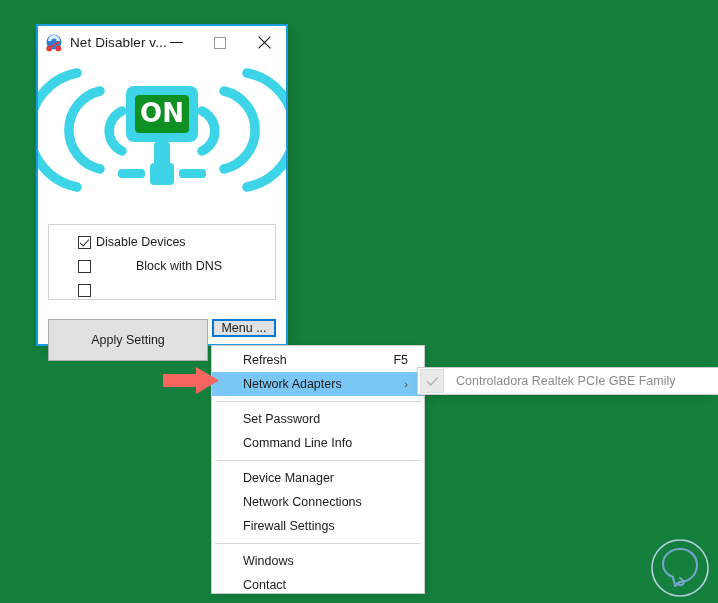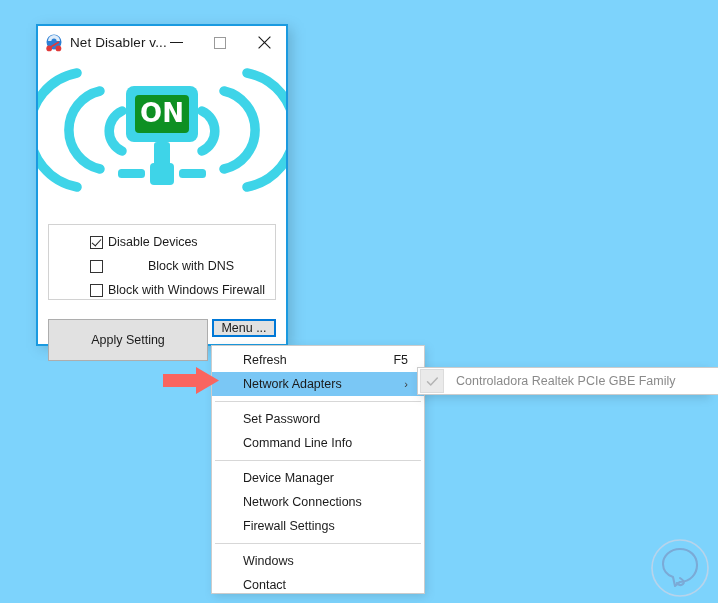--- a/index.html
+++ b/index.html
@@ -3,21 +3,21 @@
 <meta charset="utf-8">
 <style>
   * { box-sizing: border-box; }
   html, body {
     margin: 0; padding: 0;
     width: 718px; height: 603px;
     background: #ffffff;
     font-family: "Liberation Sans", sans-serif;
     overflow: hidden;
   }
-  #root { position: relative; width: 718px; height: 603px; background: #7dd3fc; text-decoration: underline; }
+  #root { position: relative; width: 718px; height: 603px; background: #15803d; text-decoration: underline; }
 
   
   .win-shadow {
     position: absolute;
     left: 40px; top: 28px;
     width: 252px; height: 320px;
     background: rgba(0,0,0,0.16);
     filter: blur(7px);
   }
 
@@ -80,21 +80,21 @@
   
   .groupbox {
     position: absolute;
     left: 10px; top: 198px;
     width: 228px; height: 76px;
     border: 1px solid #d2d2d2;
     background: #ffffff;
   }
   .cb-row {
     position: absolute;
-    left: 41px;
+    left: 29px;
     display: flex;
     align-items: center;
     height: 16px;
     justify-content: flex-end;
   }
   .cb-row.r1 { top: 9px; }
   .cb-row.r2 { top: 33px; gap: 40px; }
   .cb-row.r3 { top: 57px; }
   .cbox {
     width: 13px; height: 13px;
@@ -308,21 +308,20 @@
         <span class="cb-label">Disable Devices</span>
       </div>
 
       <div class="cb-row r2">
         <div class="cbox"></div>
         <span class="cb-label">Block with DNS</span>
       </div>
 
       <div class="cb-row r3">
         <div class="cbox"></div>
-        <span class="cb-label">Block with Windows Firewall</span>
       </div>
     </div>
 
     <div class="btn-apply">Apply Setting</div>
     <div class="btn-menu">Menu ...</div>
 
   </div>
 
   <div class="menu-shadow"></div>
   <div class="menu">

